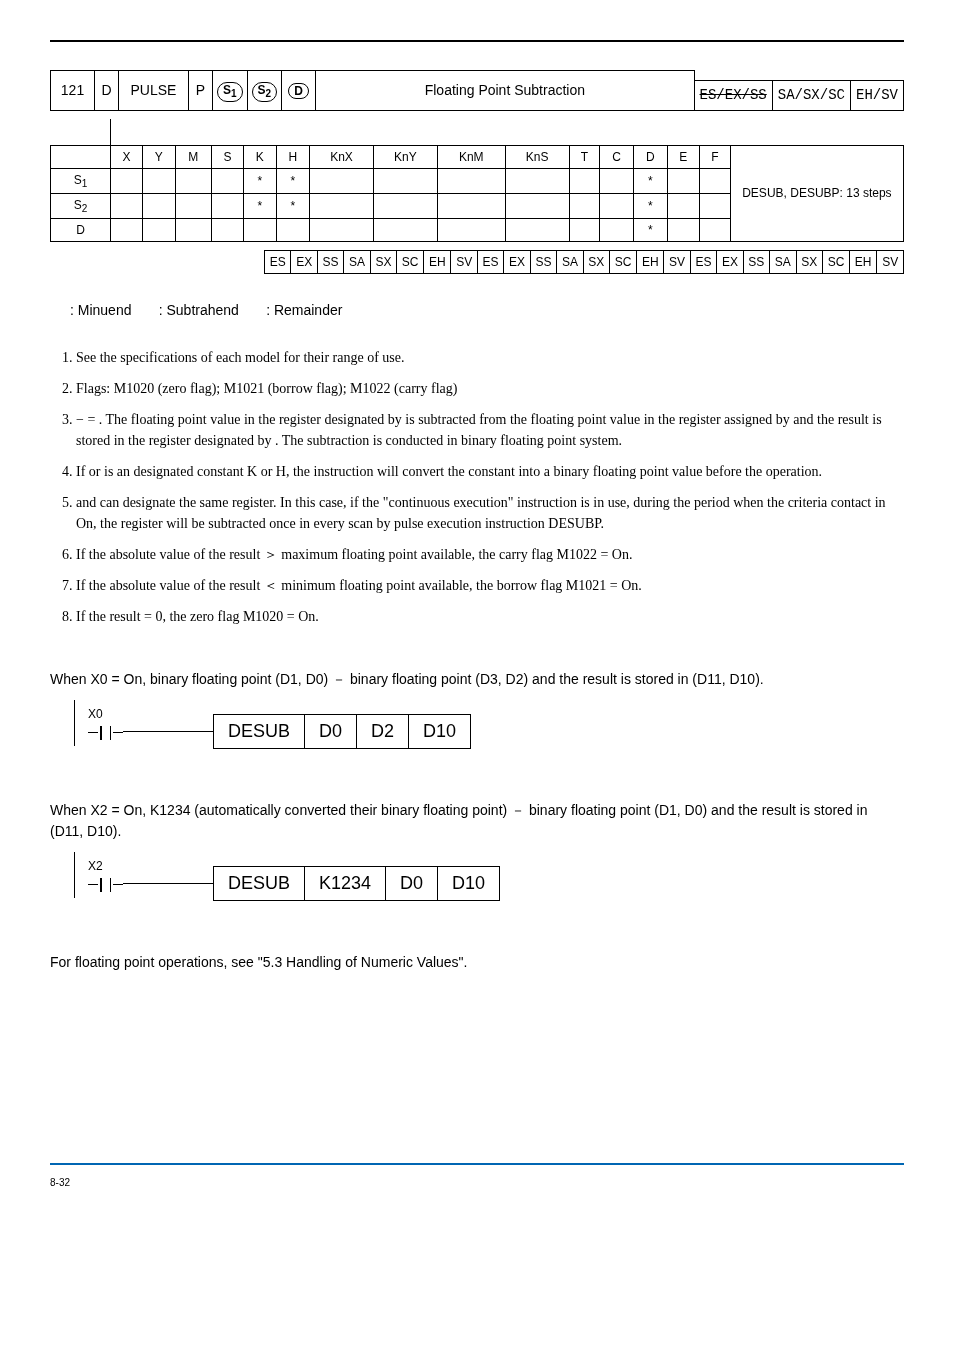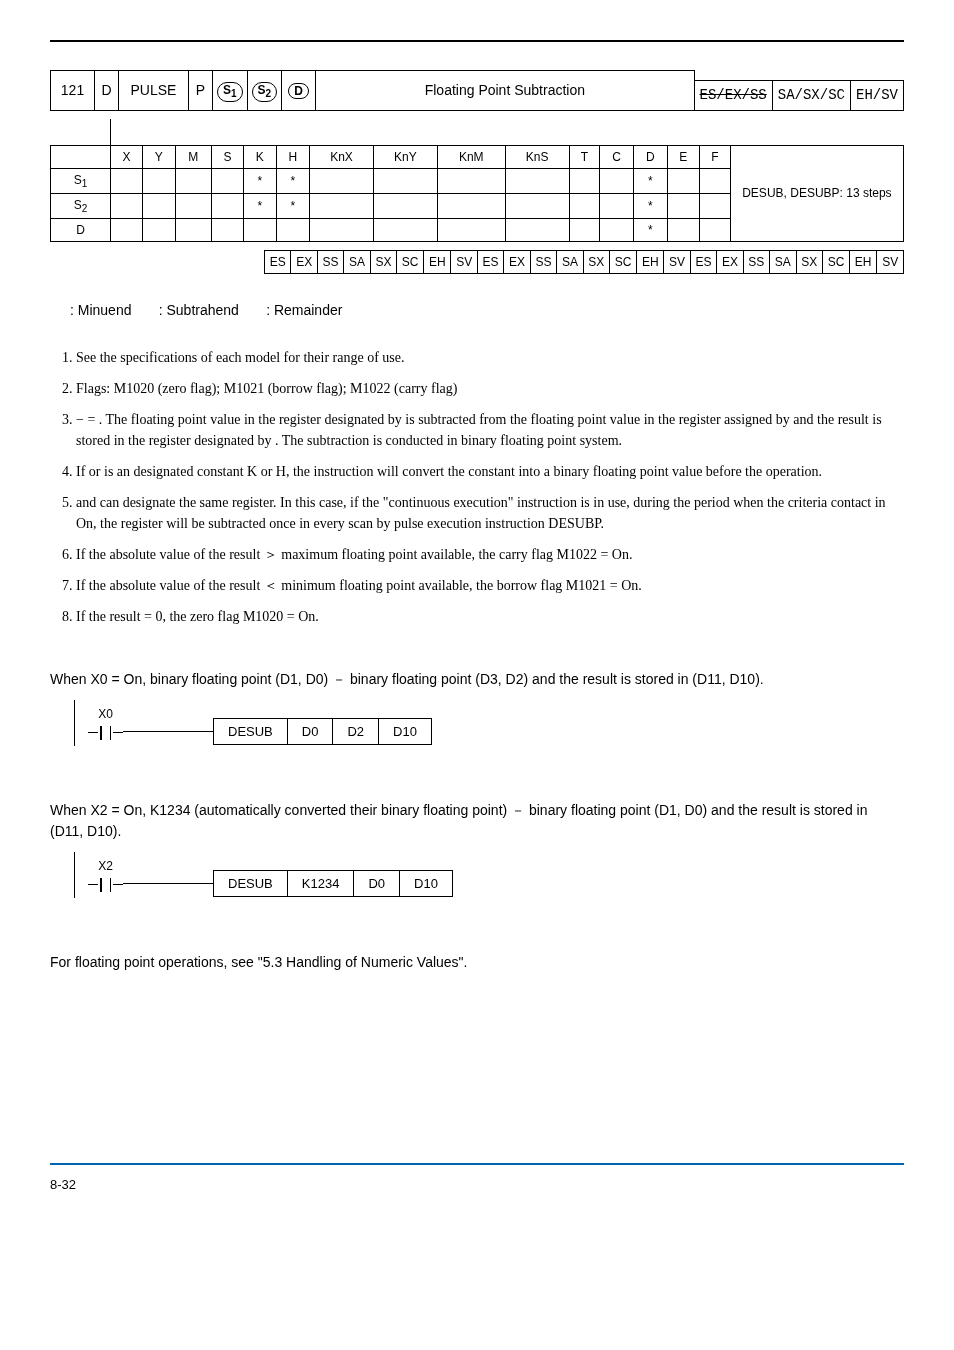--- a/index.html
+++ b/index.html
@@ -7,21 +7,21 @@
     font-family: Arial, "Helvetica Neue", Helvetica, sans-serif;
     font-size: 14px;
     color: #000;
     margin: 0;
     padding: 40px 50px;
     background: #fff;
     line-height: 1.5;
   }
   .top-rule { border-top: 2px solid #000; margin-bottom: 28px; }
   .bottom-rule { border-top: 2px solid #0066b3; margin-top: 60px; margin-bottom: 10px; }
-  .page-num { font-size: 13px; }
+  .page-num { font-size: 10px; }
 
   
   .hdr-outer {
     width: 100%;
     border-collapse: collapse;
     margin-bottom: 26px;
   }
   .hdr-outer td, .hdr-outer th {
     border: 1px solid #000;
     text-align: center;
@@ -60,40 +60,40 @@
     align-items: center;
     margin: 10px 0 0 24px;
     font-size: 13px;
   }
   .ladder .rail {
     width: 2px; height: 46px; background: transparent;
     border-left: 1.5px solid #000;
     position: relative;
   }
   .ladder .contact-wrap {
-    display: flex; flex-direction: column; align-items: center;
+    display: flex; flex-direction: column; 
     margin: 0 0 0 12px;
   }
   .ladder .contact-label { font-size: 12px; margin-bottom: 1px; }
   .ladder .contact {
     display: flex; align-items: center; height: 18px;
   }
   .ladder .contact .line { width: 10px; border-top: 1.5px solid #000; height: 0; }
   .ladder .contact .bar { width: 1.5px; height: 14px; background: #000; margin: 0 2px; }
   .ladder .hwire { flex: 0 0 90px; border-top: 1.5px solid #000; height: 0; margin: 0; align-self: center; position: relative; top: 8px; }
   .ladder-table {
     border-collapse: collapse;
     align-self: center;
     position: relative; top: 8px;
   }
   .ladder-table td {
     border: 1.5px solid #000;
     padding: 3px 14px;
     text-align: right;
-    font-size: 13px;
+    font-size: 18px;
   }
 
   .spacer { height: 22px; }
 </style>
 </head>
 <body>
 
 <div class="top-rule"></div>
 
 <table class="hdr-outer">

